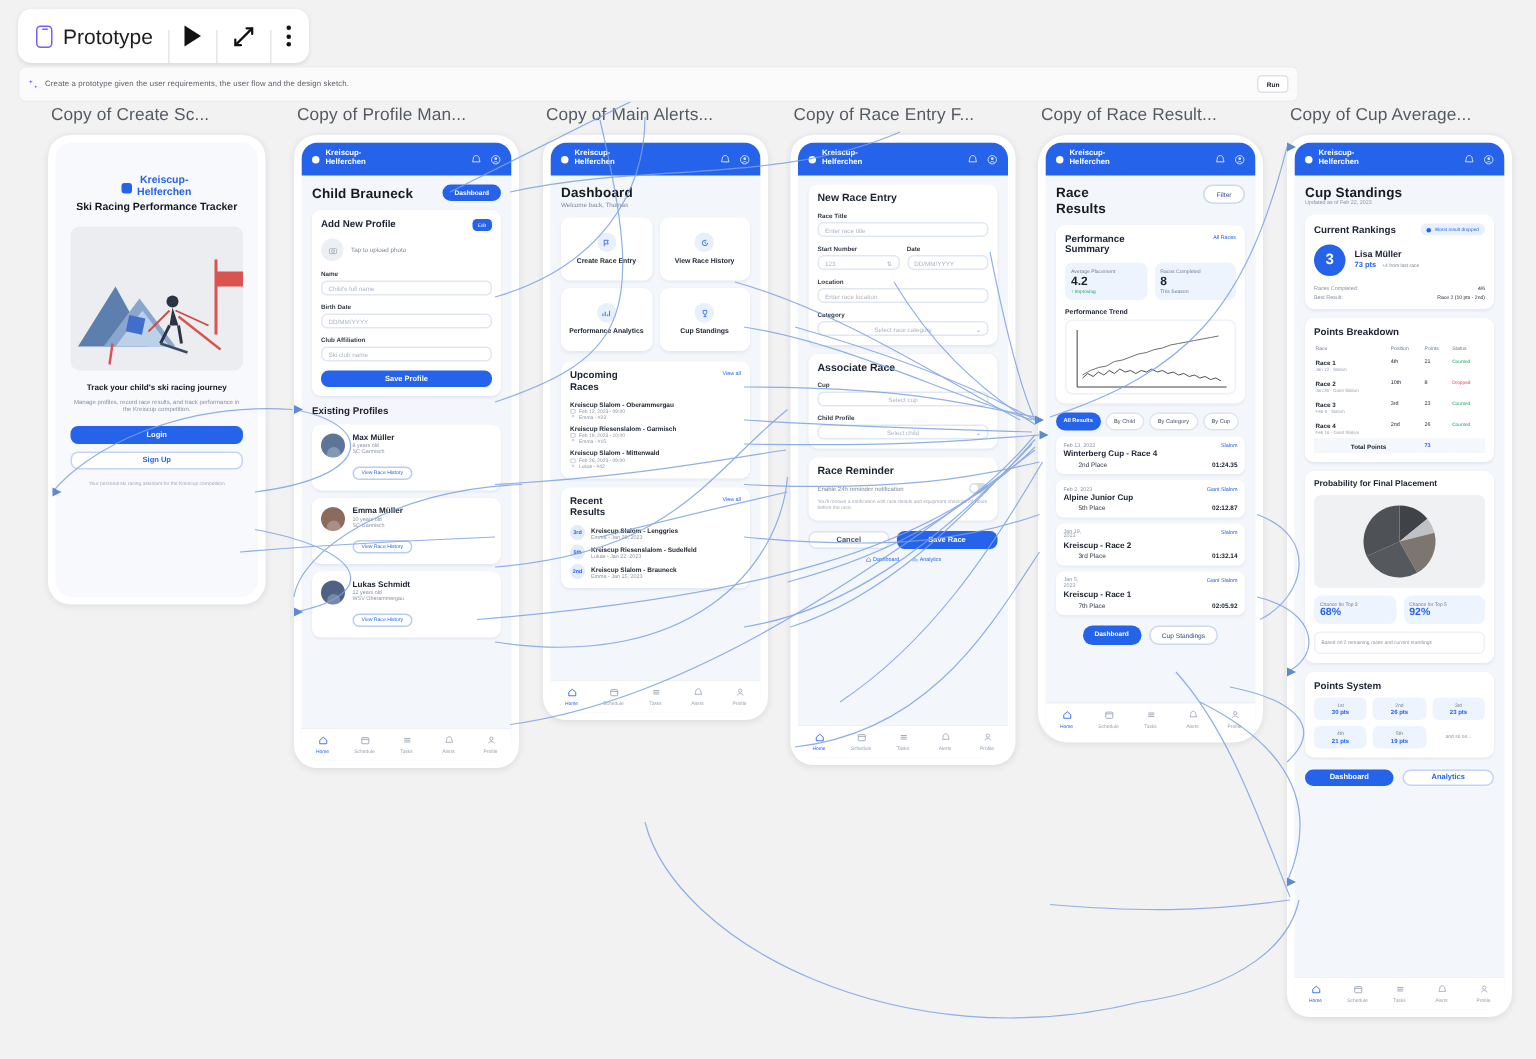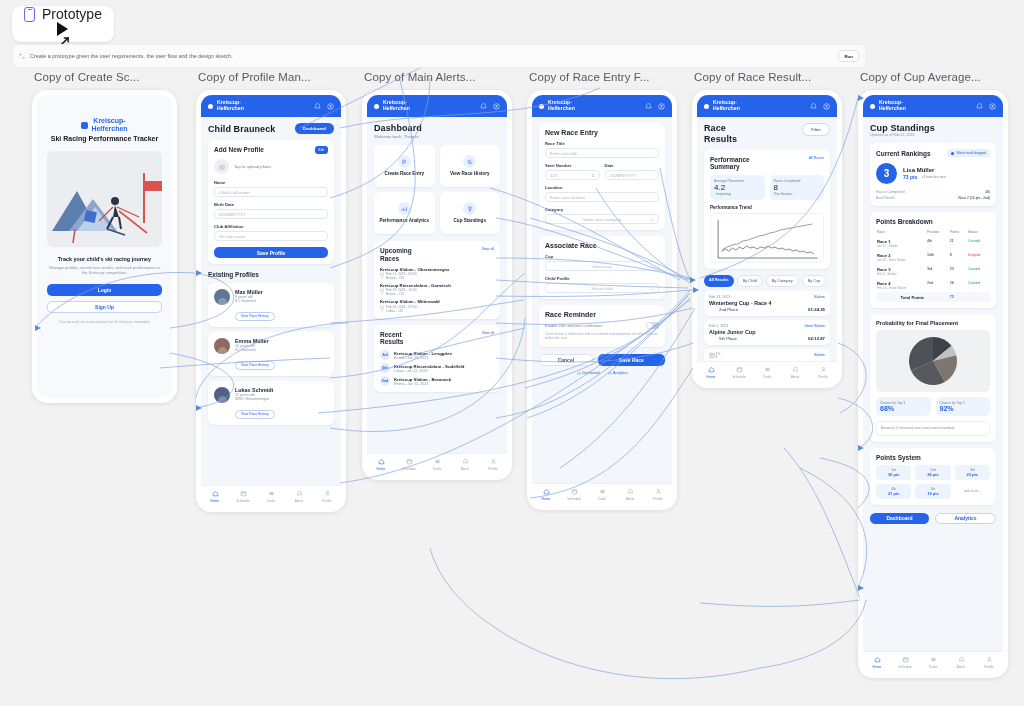--- a/index.html
+++ b/index.html
@@ -8,24 +8,23 @@
     background: #f2f2f3;
     font-family: "Liberation Sans", sans-serif;
     overflow: hidden;
   }
   body { position: relative; }
 
   
   #toolbar {
     position: absolute; left: 12px; top: 6px;
     height: 36px; background: #ffffff;
-    border-radius: 9px; display: flex; align-items: center;
+    border-radius: 9px; display: flex; align-items: flex-end;
     box-shadow: 0 1px 3px rgba(0,0,0,.10);
     padding: 0 2px;
-    flex-direction: column;
   }
   .tb-item { display: flex; align-items: center; height: 36px; padding: 0 10px; cursor: pointer; }
   .tb-sep { width: 1px; height: 22px; background: #e6e6e8; }
   #proto-label { font-size: 14px; color: #1d1d20; margin-left: 7px; }
   .phone-glyph {
     width: 11px; height: 15px; border: 1.6px solid #7c5cff;
     border-radius: 3px; position: relative;
   }
   .phone-glyph:after {
     content:''; position:absolute; left:3px; top:1.5px; width:4px; height:1.4px;
@@ -161,21 +160,21 @@
   .rowline { font-size:4.3px;font-weight:bold;color:#1b2330;line-height:1.25;}
   .metaline { font-size:3.3px;color:#8a93a3;display:flex;align-items:center;gap:2px;}
   .badge-rank {
     width:10px;height:10px;border-radius:50%;background:#e3ecfd;color:#2563eb;
     font-size:3.6px;font-weight:bold;display:flex;align-items:center;justify-content:center;flex:0 0 auto;
   }
 
   
   .stat { background:#eef4fe; border-radius:5px; padding:4px; flex:1; }
   .stat .k { font-size:3.4px;color:#6f7c90;line-height:1.2;}
-  .stat .v { font-size:8px;font-weight:normal;color:#16202e;}
+  .stat .v { font-size:8px;font-weight:bold;color:#16202e;}
   .stat .d { font-size:3.2px;color:#1aa260;}
   .chartbox { background:#fff;border:0.8px solid #eef1f6;border-radius:5px;height:50px;margin-top:3px;}
   .chip { font-size:3.8px;border-radius:7px;padding:2.6px 5px;cursor:pointer;}
   .chip.on { background:#2563eb;color:#fff;font-weight:bold;}
   .chip.off { background:#fff;color:#49556a;border:0.8px solid #dde4ef;}
   .res-card { background:#fff;border-radius:5px;padding:4px 5px;box-shadow:0 1px 2px rgba(30,50,90,.06);margin-top:4px;}
 
   
   .rankcircle {
     width:21px;height:21px;border-radius:50%;background:#2563eb;color:#fff;
@@ -823,21 +822,21 @@
               </svg>
               <span>Profile</span>
             </div>
         </div>
       </div>
     </div>
   </div>
 
   <div class="frame" style="left:692px;width:150px;">
     <div class="frame-title">Copy of Race Result...</div>
-    <div class="phone" style="width:150px;height:298px;">
+    <div class="phone" style="width:150px;height:405px;border-radius:20px;">
       <div class="screen">
         <div class="appbar">
           <span class="logo-dot"></span>
           <div>
             <div class="brand">Kreiscup-</div>
             <div class="brand">Helferchen</div>
           </div>
           <span class="ic">
             <svg width="7" height="7" viewBox="0 0 10 10">
                 <path d="M5 1 C7 1 8 2.5 8 5 L8.6 7 H1.4 L2 5 C2 2.5 3 1 5 1Z" fill="none" stroke="#d8e5ff" stroke-width="0.9"></path>

